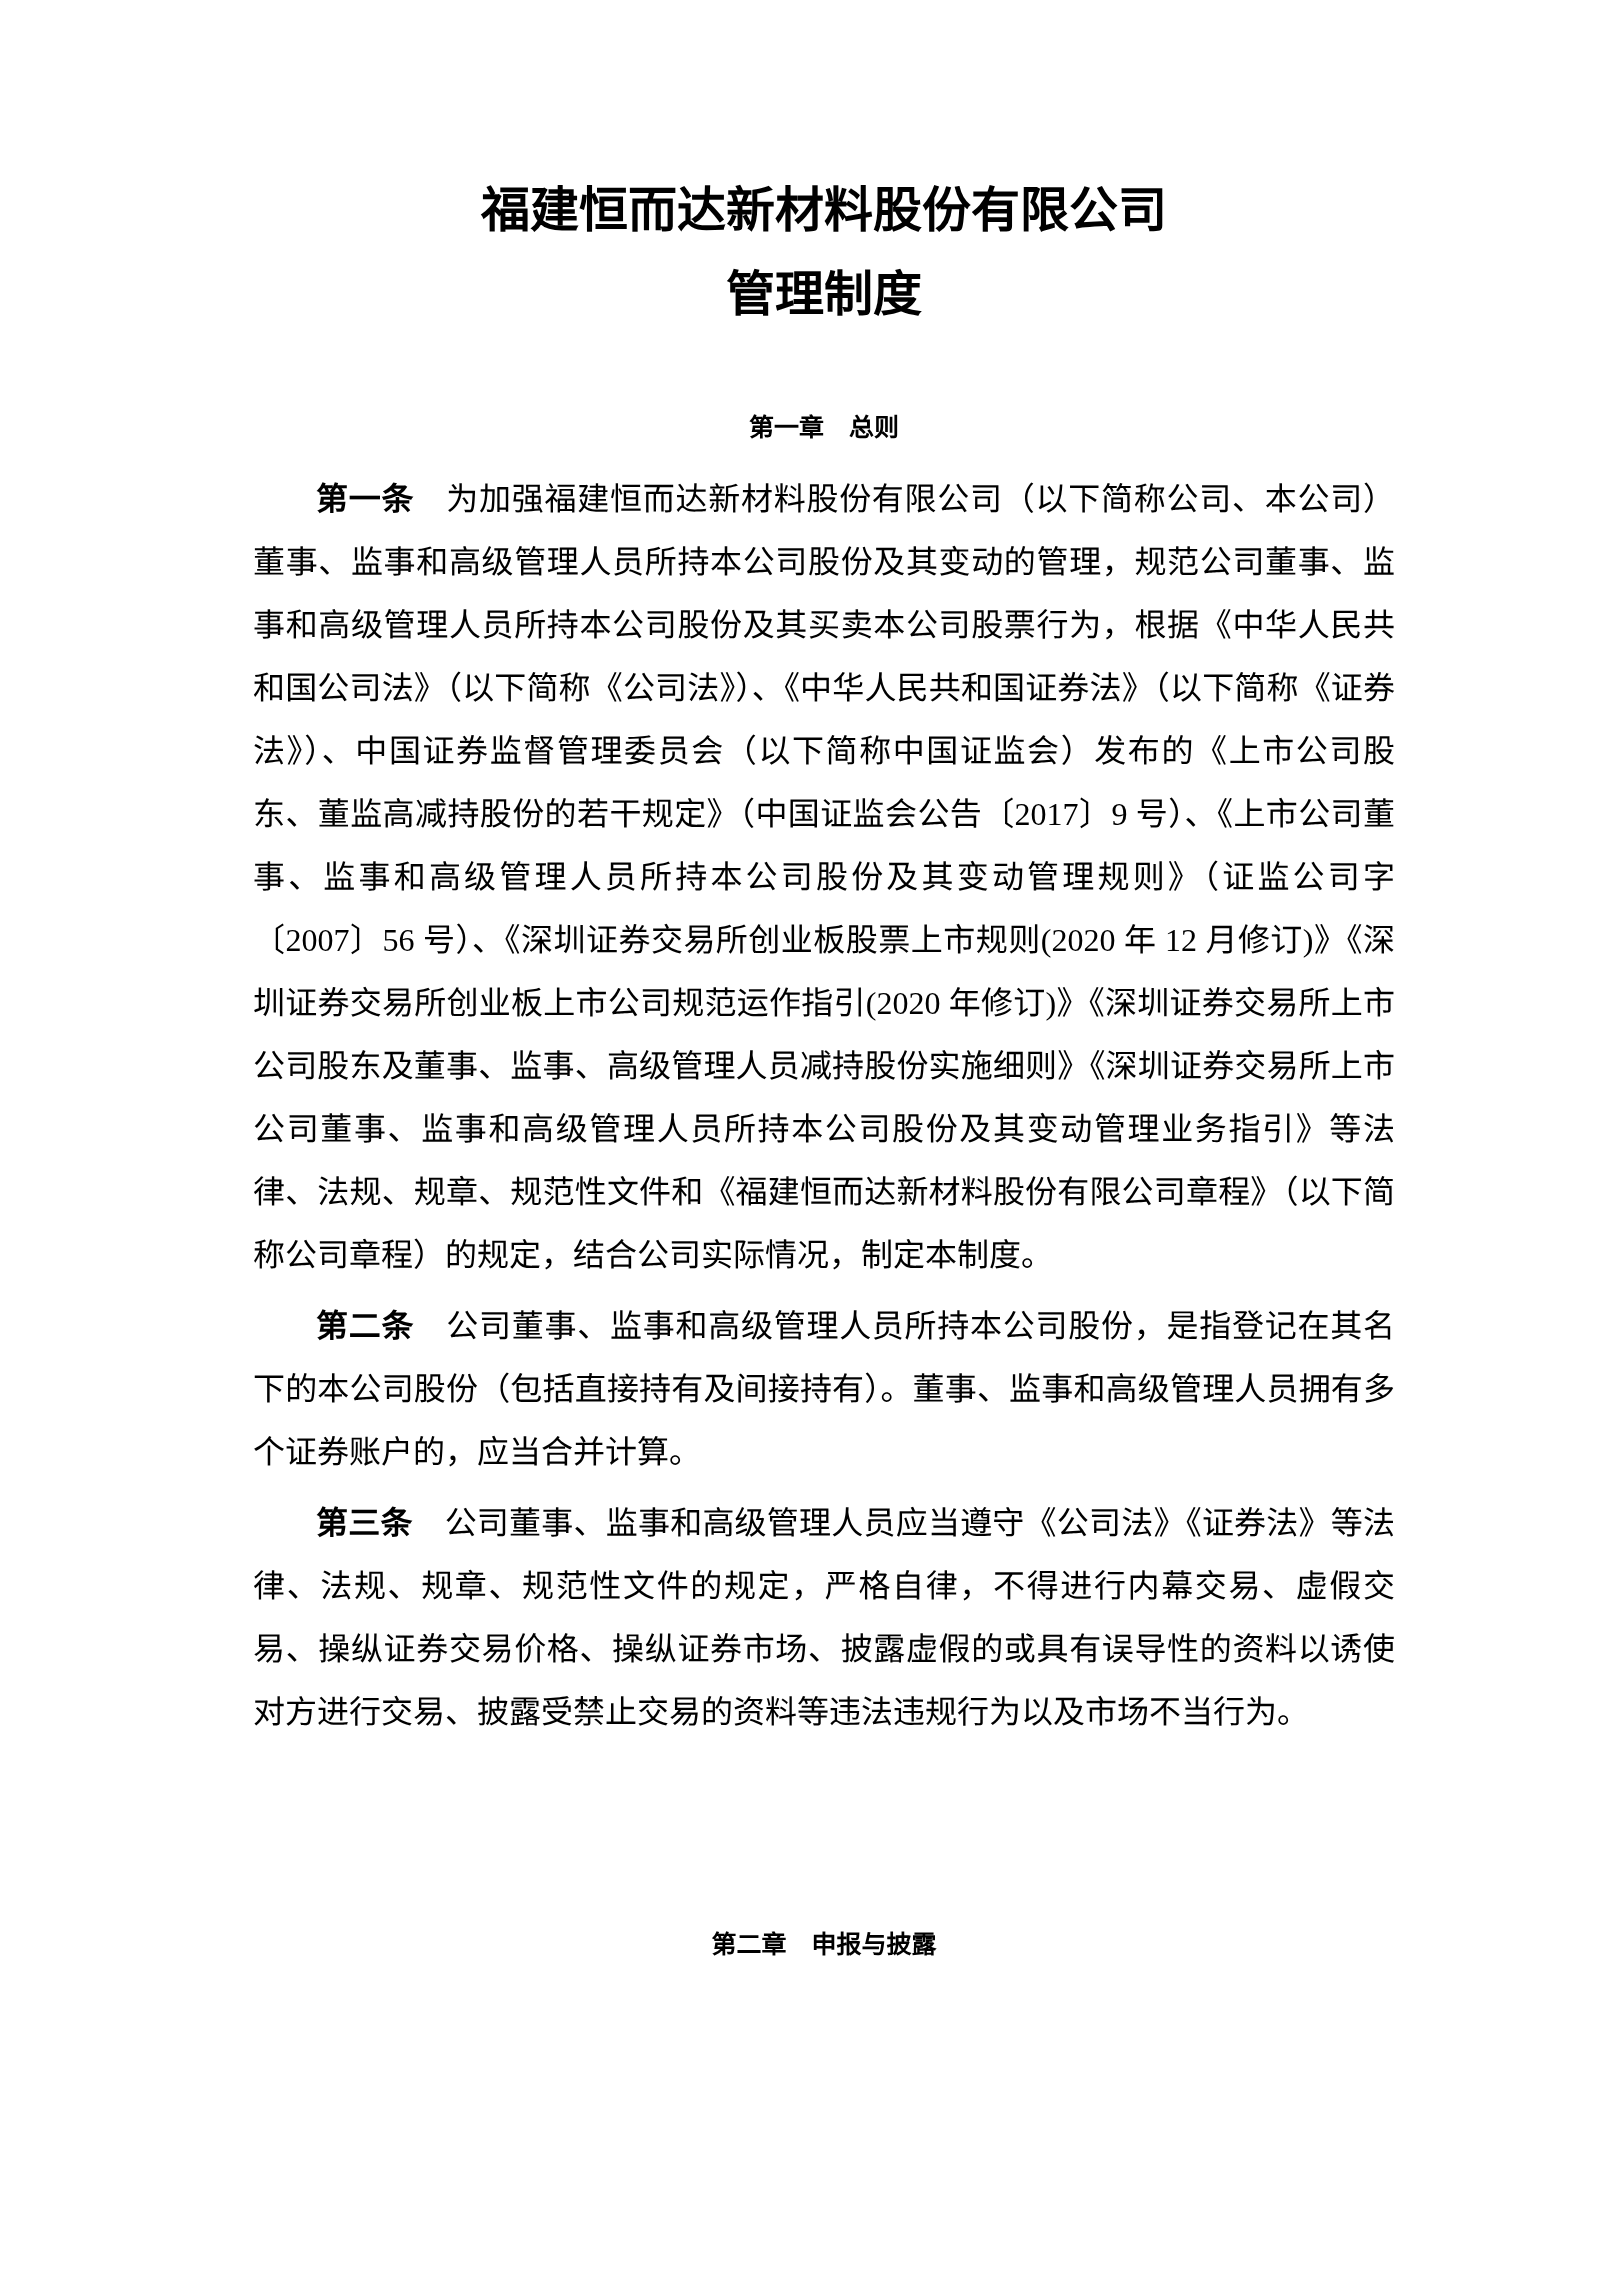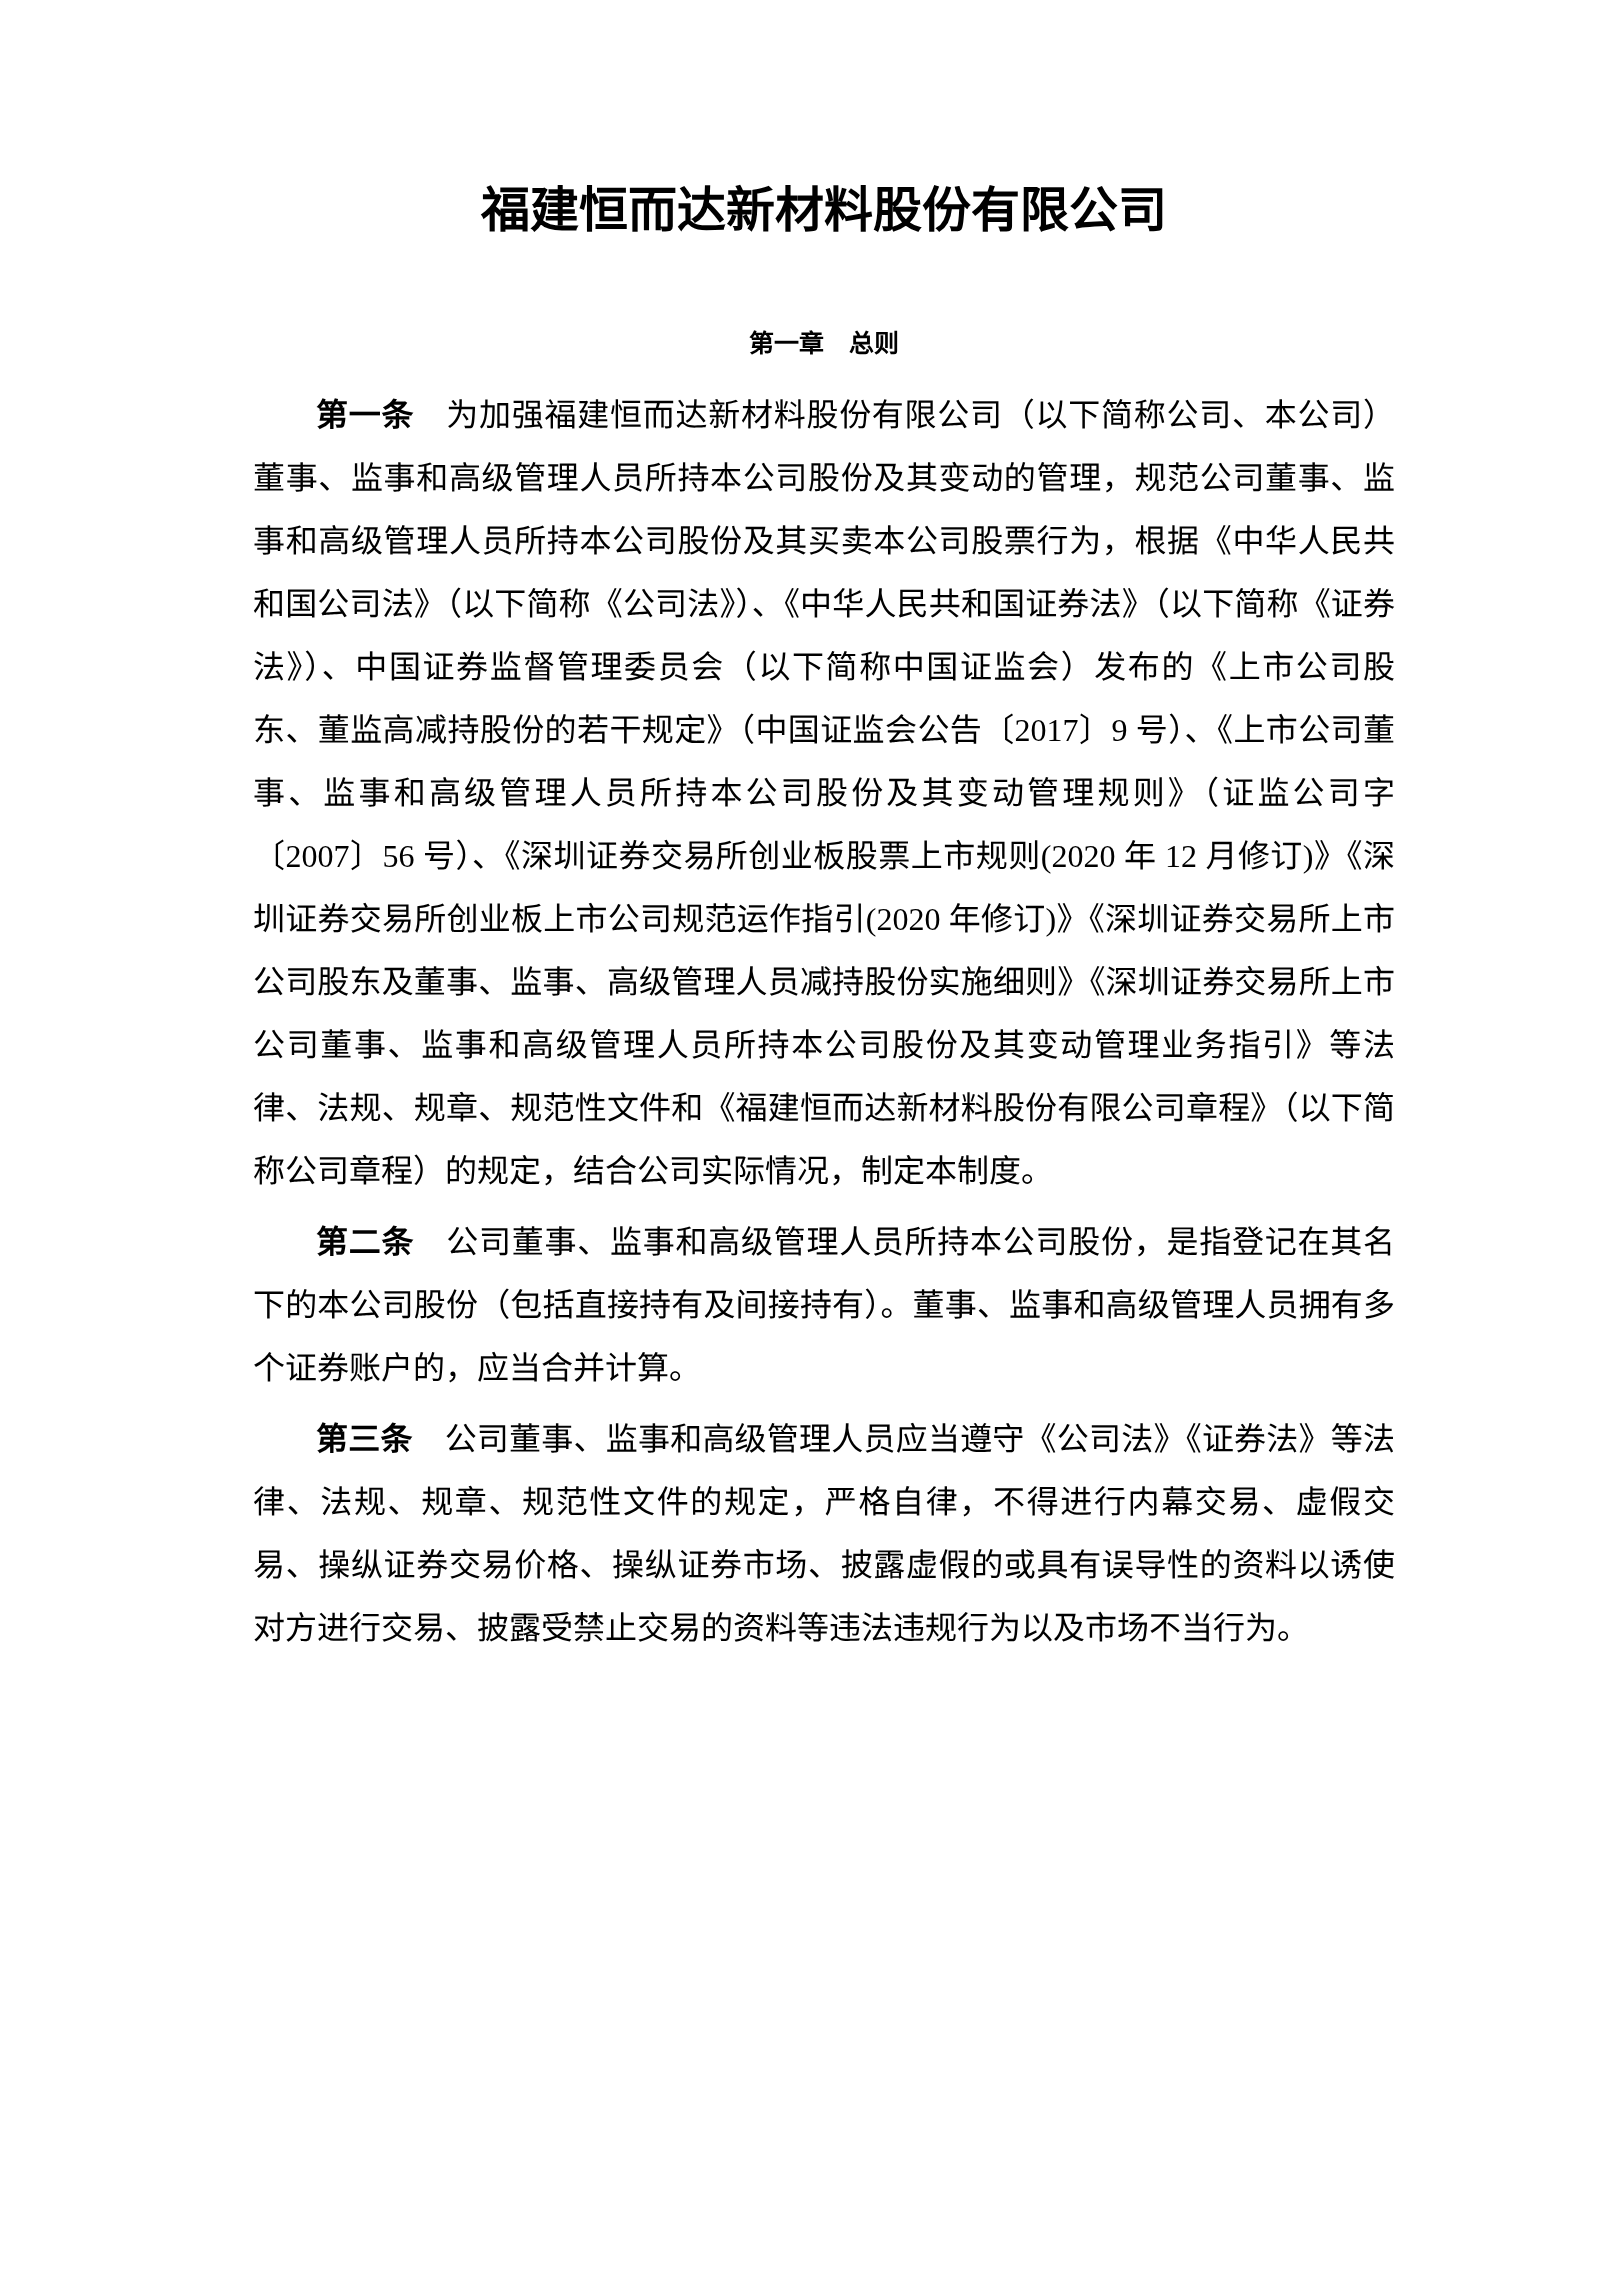--- a/index.html
+++ b/index.html
@@ -54,28 +54,32 @@
     margin-right: 32px;
   }
 </style>
 </head>
 <body>
 
 <div class="page">
 
   <header class="doc-title">
     <div class="title-line">福建恒而达新材料股份有限公司</div>
+    <div class="title-line">管理制度</div>
   </header>
 
   <section class="chapter chapter-1">
     <h2 class="chapter-heading">第一章　总则</h2>
 
     <p class="para"><span class="para-label">第一条</span><span class="para-text">为加强福建恒而达新材料股份有限公司（以下简称公司、本公司）董事、监事和高级管理人员所持本公司股份及其变动的管理，规范公司董事、监事和高级管理人员所持本公司股份及其买卖本公司股票行为，根据《中华人民共和国公司法》（以下简称《公司法》）、《中华人民共和国证券法》（以下简称《证券法》）、中国证券监督管理委员会（以下简称中国证监会）发布的《上市公司股东、董监高减持股份的若干规定》（中国证监会公告〔2017〕9 号）、《上市公司董事、监事和高级管理人员所持本公司股份及其变动管理规则》（证监公司字〔2007〕56 号）、《深圳证券交易所创业板股票上市规则(2020 年 12 月修订)》《深圳证券交易所创业板上市公司规范运作指引(2020 年修订)》《深圳证券交易所上市公司股东及董事、监事、高级管理人员减持股份实施细则》《深圳证券交易所上市公司董事、监事和高级管理人员所持本公司股份及其变动管理业务指引》等法律、法规、规章、规范性文件和《福建恒而达新材料股份有限公司章程》（以下简称公司章程）的规定，结合公司实际情况，制定本制度。</span></p>
 
     <p class="para"><span class="para-label">第二条</span><span class="para-text">公司董事、监事和高级管理人员所持本公司股份，是指登记在其名下的本公司股份（包括直接持有及间接持有）。董事、监事和高级管理人员拥有多个证券账户的，应当合并计算。</span></p>
 
 
     <p class="para"><span class="para-label">第三条</span><span class="para-text">公司董事、监事和高级管理人员应当遵守《公司法》《证券法》等法律、法规、规章、规范性文件的规定，严格自律，不得进行内幕交易、虚假交易、操纵证券交易价格、操纵证券市场、披露虚假的或具有误导性的资料以诱使对方进行交易、披露受禁止交易的资料等违法违规行为以及市场不当行为。</span></p>
   </section>
 
+  <section class="chapter chapter-2">
+    <h2 class="chapter-heading">第二章　申报与披露</h2>
+  </section>
 
 </div>
 
 
 </body></html>

